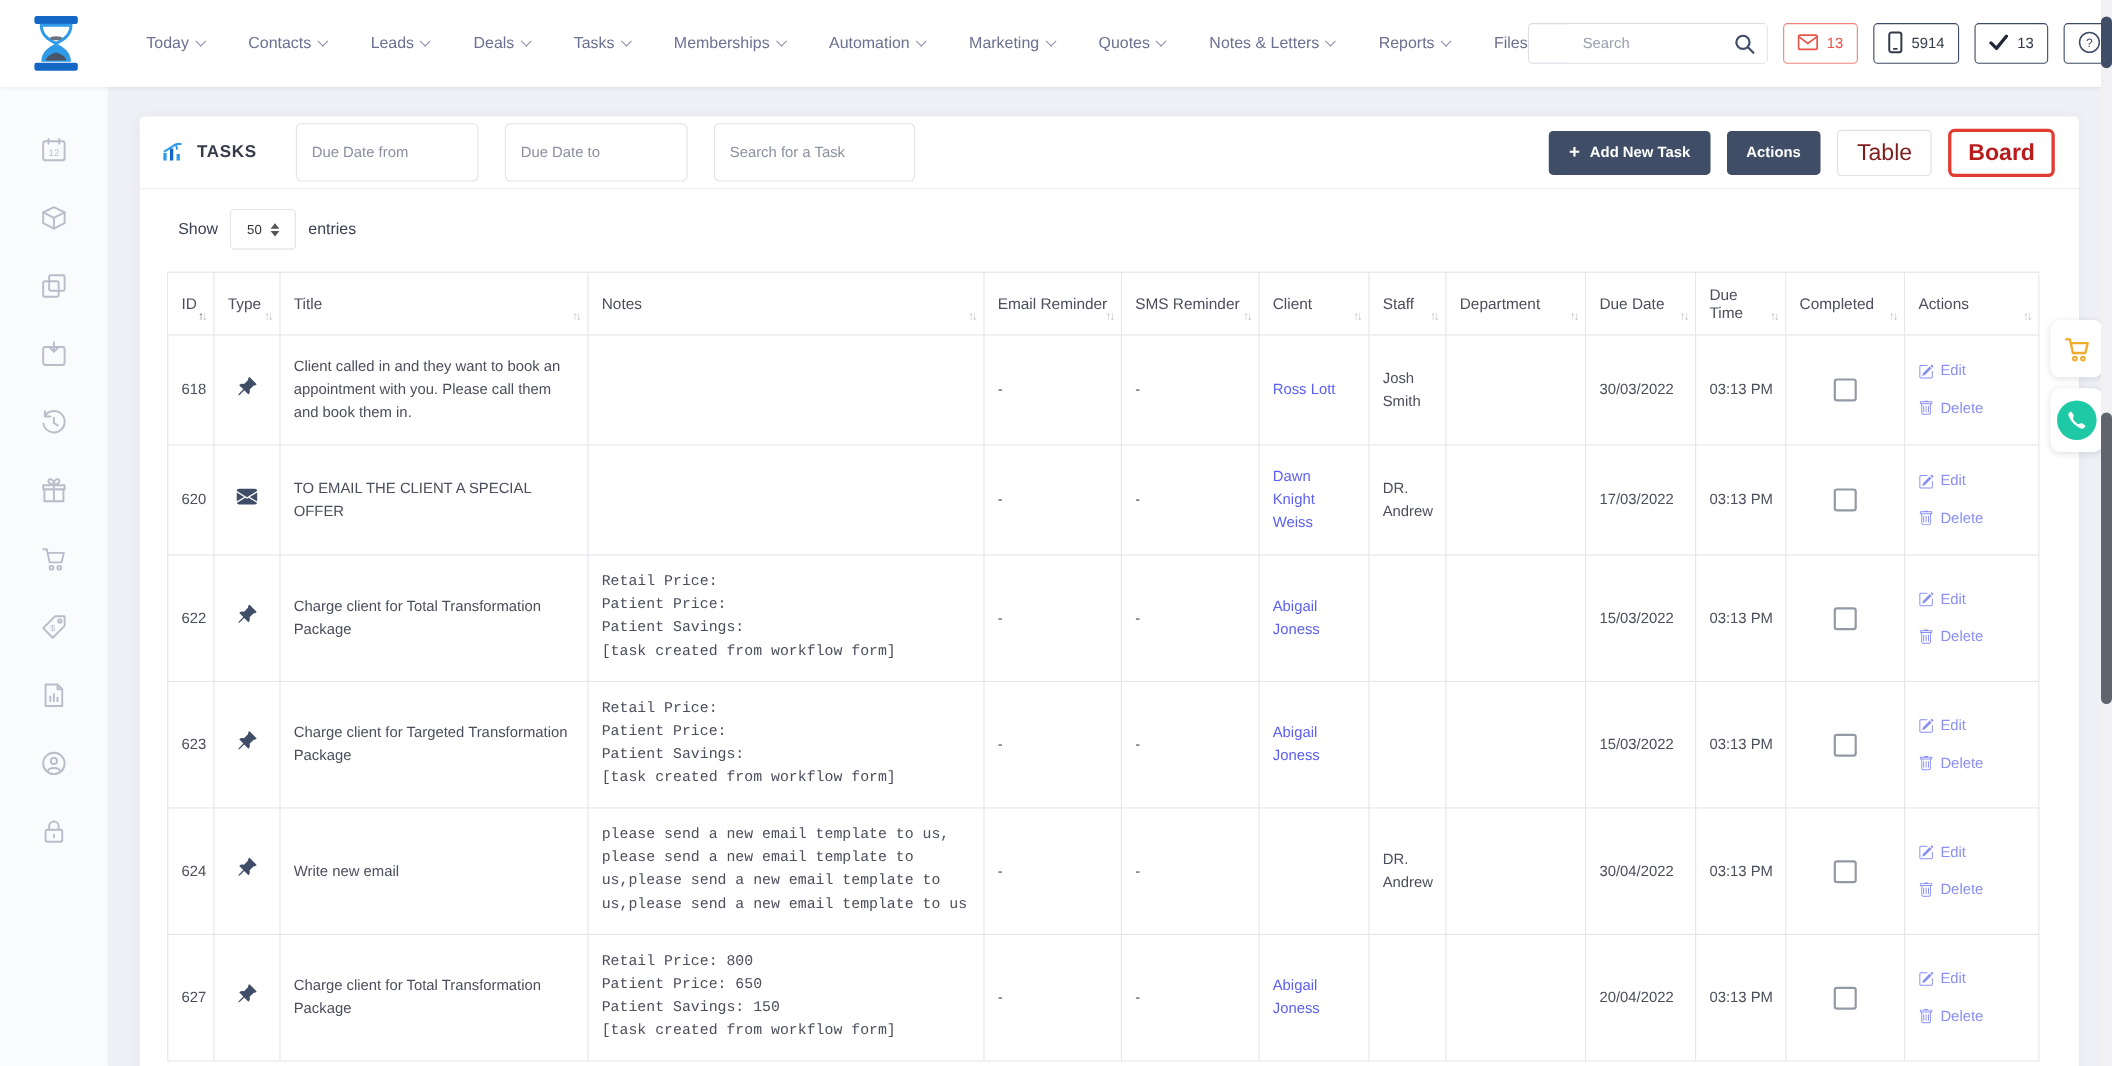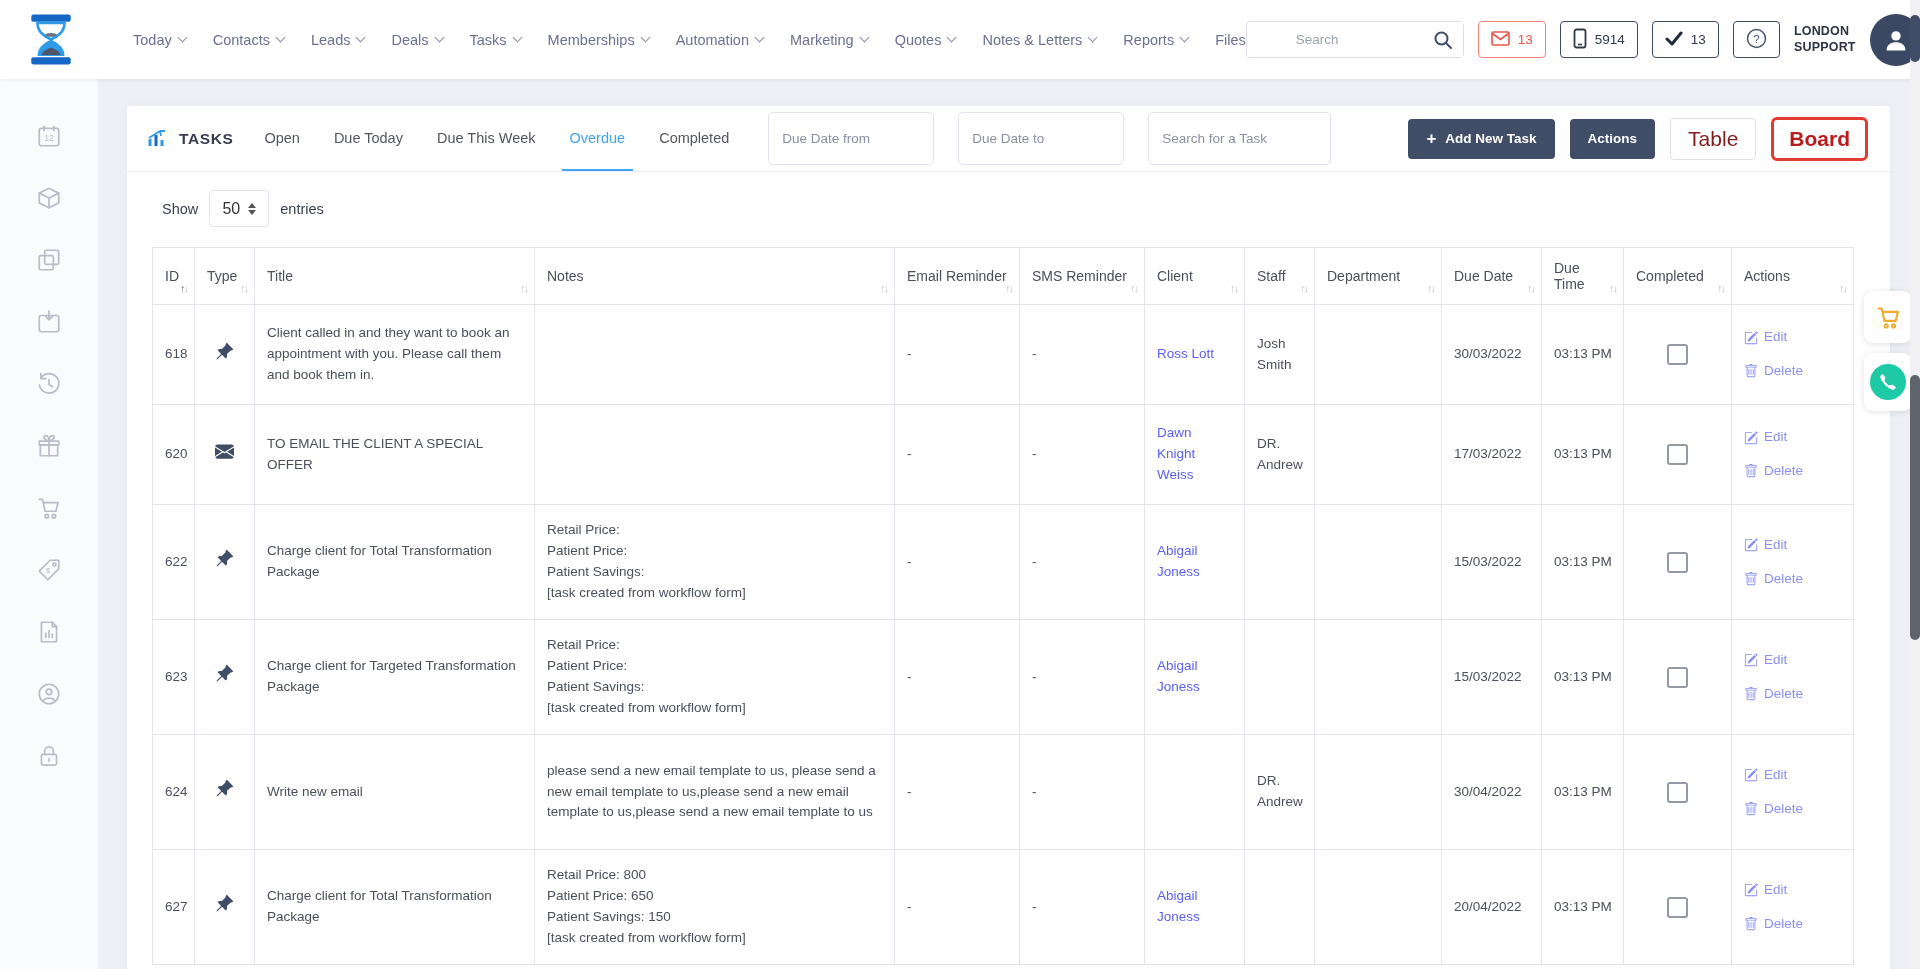--- a/index.html
+++ b/index.html
@@ -3,21 +3,21 @@
 <meta charset="utf-8">
 <style>
   * { margin:0; padding:0; box-sizing:border-box; }
   html,body { width:1920px; height:969px; overflow:hidden;
     font-family:"Liberation Sans","DejaVu Sans",sans-serif; background:#eef0f5; }
 
   
   .topnav { position:absolute; top:0; left:0; width:1920px; height:79px; background:#fff;
     box-shadow:0 1px 4px rgba(40,50,80,.08); display:flex; align-items:center; z-index:20; }
   .logo { position:absolute; left:24px; top:12px; width:54px; height:55px; }
-  .nav-links { display:flex; align-items:center; margin-left:133px; gap:27px; }
+  .nav-links { display:flex; align-items:center; margin-left:133px; gap:40px; }
   .nav-item { display:flex; align-items:center; gap:7px; color:#6c7091; font-size:14.5px; cursor:pointer; white-space:nowrap; }
   .chev { width:7px; height:7px; border-right:1.6px solid #8d90ab; border-bottom:1.6px solid #8d90ab;
     transform:rotate(45deg); margin-top:-4px; }
   .nav-right { display:flex; align-items:center; margin-left:auto; margin-right:30px; gap:14px; }
   .searchbox { position:relative; width:218px; height:37px; border:1px solid #dcdde6; border-radius:4px; background:#fff;padding-left:36px; }
   .searchbox input { width:100%; height:100%; border:none; outline:none; padding:0 36px 0 13px;
     font-size:13.5px; color:#444; font-family:inherit; }
   .searchbox input::placeholder { color:#9aa0ad; }
   .searchbox .mag { position:absolute; right:9px; top:7px; }
   .badge { height:37px; border-radius:4px; display:flex; align-items:center; gap:8px; padding:0 12px;
@@ -57,36 +57,36 @@
     font-size:13.5px; font-weight:bold; padding:0 18px; display:flex; align-items:center; gap:9px;
     cursor:pointer; font-family:inherit; white-space:nowrap; }
   .plus { font-size:17px; font-weight:bold; line-height:1; }
   .btn-table { height:42px; background:#fff; color:#7f1d1d; border:1px solid #e0e0e6; border-radius:4px;
     font-size:21px; padding:0 17px; cursor:pointer; font-family:inherit; }
   .btn-board { height:44px; background:#fff; color:#b91c1c; border:3px solid #e23b31; border-radius:6px;
     font-size:21px; font-weight:bold; padding:0 15px; cursor:pointer; font-family:inherit; }
 
   .entries-row { display:flex; align-items:center; gap:11px; margin:18px 0 0 35px; font-size:14.5px; color:#3a3f51; }
   .per-page { width:60px; height:37px; border:1px solid #e2e3ec; border-radius:4px; display:flex;
-    align-items:center; justify-content:center; gap:8px; font-size:16px; color:#333; cursor:pointer; }
+    align-items:center; justify-content:center; gap:8px; font-size:12px; color:#333; cursor:pointer; }
   .ud { display:flex; flex-direction:column; gap:2px; }
   .ud i { width:0; height:0; border-left:4px solid transparent; border-right:4px solid transparent; }
   .ud .up { border-bottom:5px solid #555; } .ud .dn { border-top:5px solid #555; }
 
   
   .tbl-wrap { margin:20px 25px 0 25px; }
   table { border-collapse:collapse; table-layout:fixed; width:1701px; }
   th,td { border:1px solid #e4e5ec; }
   th { padding:12px 10px 12px 12px; font-size:14px; font-weight:normal; color:#4b4f5c; text-align:left;
     vertical-align:middle; position:relative; background:#fff; }
   th .sort { position:absolute; right:7px; bottom:10px; font-size:11px; color:#c3c4cf; letter-spacing:-2px; }
   th.sorted .sort b { color:#6b6f7c; font-weight:normal; }
   td { padding:12px; font-size:13.5px; color:#4b4f5c; vertical-align:middle; line-height:1.55; }
   td.c { text-align:center; }
-  .notes { white-space:pre-line; }
+  .notes { white-space:pre-line;font-family:Liberation Mono, monospace; }
   .client-link { color:#5b5ff2; cursor:pointer; }
   .act { display:flex; flex-direction:column; gap:13px; }
   .act a { display:flex; align-items:center; gap:6px; color:#8a8ff2; font-size:13.5px;
     text-decoration:none; cursor:pointer; }
   .cb { appearance:none; -webkit-appearance:none; width:21px; height:21px; border:2px solid #949aa5;
     border-radius:3px; background:#fff; cursor:pointer; vertical-align:middle; }
   .type-cell svg { display:none; }
   .type-cell.show-pushpin-icon svg.pushpin { display:inline-block; }
   .type-cell.show-envelope-icon svg.envelope { display:inline-block; }
   tr.r1,tr.r2 { height:100px; } tr.r3,tr.r4,tr.r5,tr.r6 { height:115px; }
@@ -310,27 +310,20 @@
 
     <div class="card-header">
       <div class="panel-title">
         <svg width="22" height="18" viewBox="0 0 22 18">
             <line x1="3" y1="16" x2="3" y2="9" stroke="#2e9ae8" stroke-width="3"></line>
             <line x1="9" y1="16" x2="9" y2="5" stroke="#1467c5" stroke-width="3"></line>
             <line x1="15" y1="16" x2="15" y2="10" stroke="#2e9ae8" stroke-width="3"></line>
             <path d="M2 8 L13 1 M13 1 h5 M13 1 l1 5" stroke="#2e9ae8" stroke-width="1.8" fill="none"></path>
           </svg>
         <span>TASKS</span>
-      </div>
-      <div class="tabs">
-        <div class="tab">Open</div>
-        <div class="tab">Due Today</div>
-        <div class="tab">Due This Week</div>
-        <div class="tab active">Overdue</div>
-        <div class="tab">Completed</div>
       </div>
       <div class="hdr-inputs">
         <input class="in-datefrom" type="text" placeholder="Due Date from" style="">
         <input class="in-dateto" type="text" placeholder="Due Date to" style="">
         <input class="in-tasksearch" type="text" placeholder="Search for a Task" style="">
       </div>
       <div class="hdr-buttons">
         <button class="btn-dark">
           <span class="plus">+</span>
           <span>Add New Task</span>

